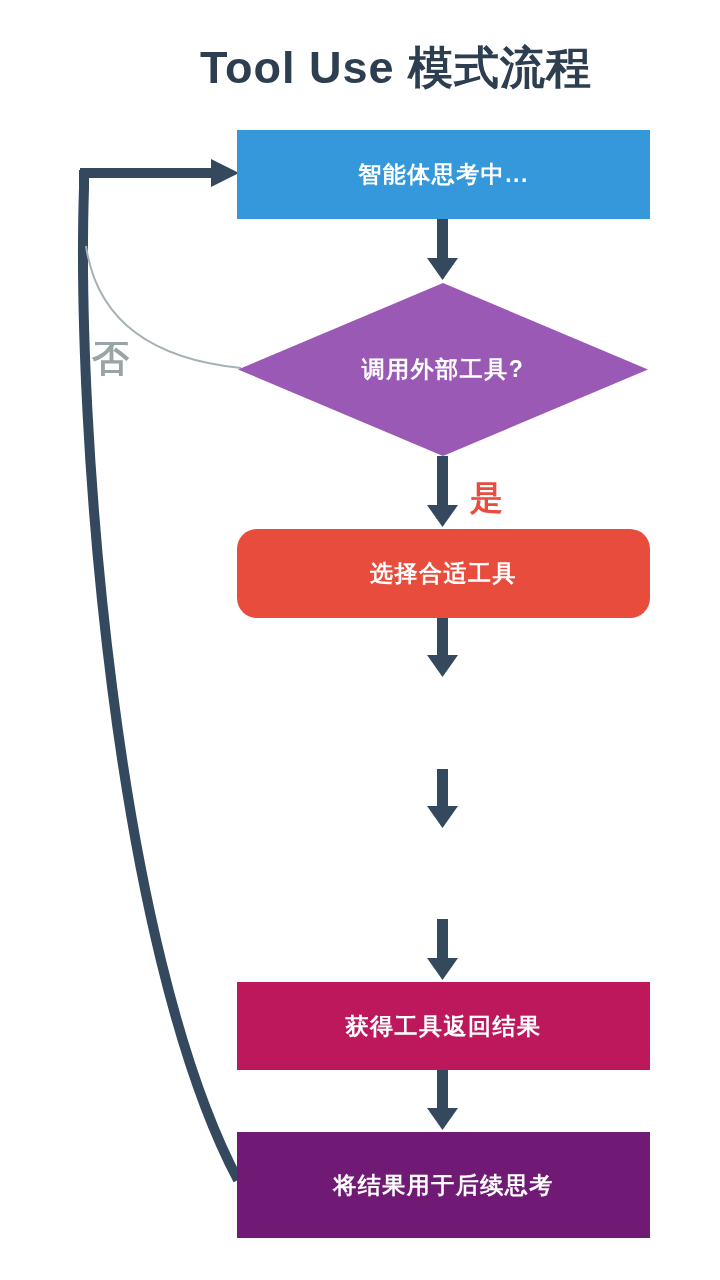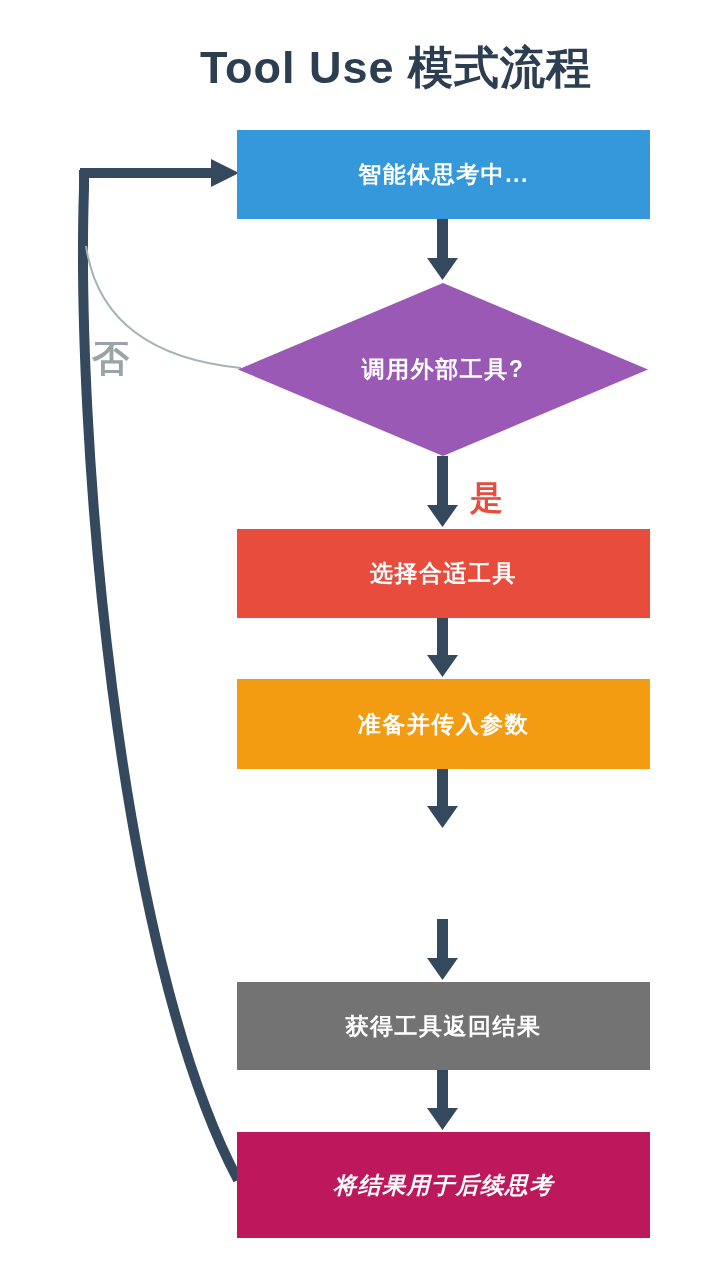--- a/index.html
+++ b/index.html
@@ -50,25 +50,25 @@
   }
   .n-thinking { top: 130px; background: #3498db; }
   .n-decision {
     top: 283px;
     left: 238px;
     width: 410px;
     height: 173px;
     background: #9b59b6;
     clip-path: polygon(50% 0, 100% 50%, 50% 100%, 0 50%);
   }
-  .n-select  { top: 529px;  background: #e74c3c; }
+  .n-select  { top: 529px;  background: #e74c3c; border-radius: 20px; }
   .n-prepare { top: 679px;  height: 90px;  background: #f39c12; }
   .n-call    { top: 830px;  background: #27ae60; }
-  .n-result  { top: 982px;  height: 88px;  background: #737373; }
-  .n-use     { top: 1132px; height: 106px; background: #be185d; font-style: italic; }
+  .n-result  { top: 982px;  height: 88px;  background: #be185d; }
+  .n-use     { top: 1132px; height: 106px; background: #701a75; }
   .edge-label {
     position: absolute;
     font-weight: bold;
     z-index: 2;
     white-space: nowrap;
   }
   .yes-label {
     left: 470px;
     top: 476px;
     font-size: 33px;
@@ -124,23 +124,20 @@
   </div>
 
   <div class="node n-decision">
     <span>调用外部工具?</span>
   </div>
 
   <div class="node n-select">
     <span>选择合适工具</span>
   </div>
 
-  <div class="node n-prepare">
-    <span>准备并传入参数</span>
-  </div>
 
 
   <div class="node n-result">
     <span>获得工具返回结果</span>
   </div>
 
   <div class="node n-use">
     <span>将结果用于后续思考</span>
   </div>
 

